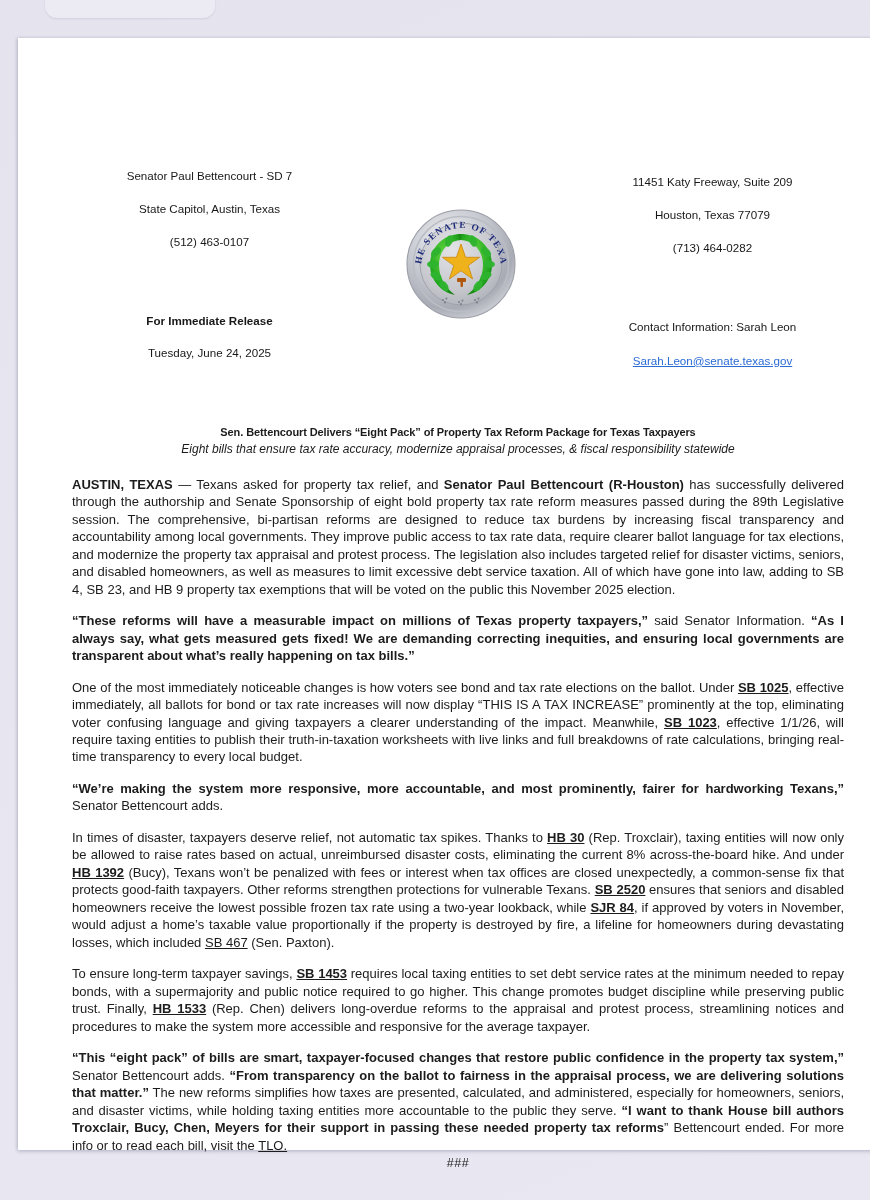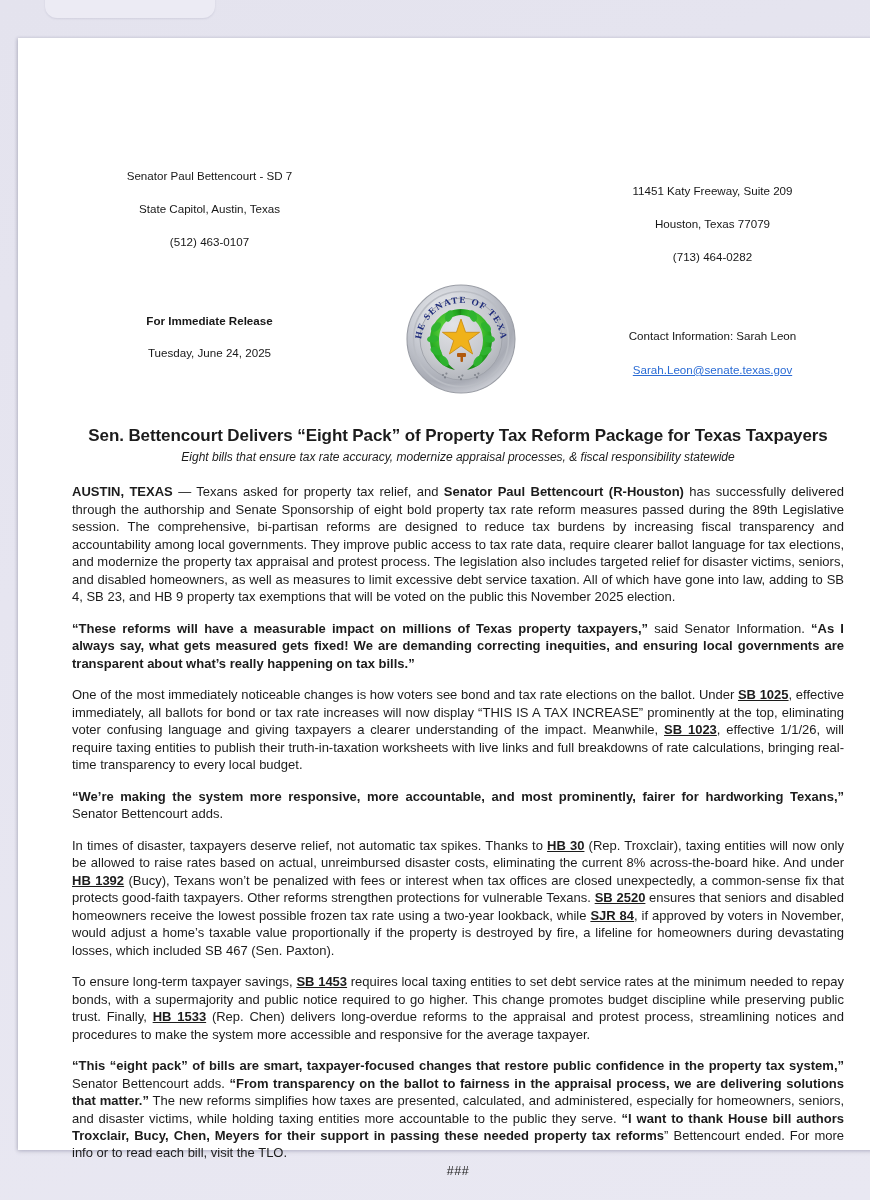--- a/index.html
+++ b/index.html
@@ -43,21 +43,21 @@
     position: relative;
     width: 772px;
     margin: 0 auto;
     padding-top: 92px;
     color: #1c1c1c;
   }
 
   
   .letterhead {
     display: flex;
-    align-items: flex-end;
+    align-items: center;
     justify-content: space-between;
     padding: 0 4px 0 10px;
     gap: 8px;
   }
   .lh-col {
     font-size: 11.6px;
     line-height: 1.42;
     color: #171717;
     white-space: pre-line;
   }
@@ -78,21 +78,21 @@
     position: relative;
     flex: 0 0 auto;
     margin-top: 4px;
   }
   .seal-wrap svg { display: block; }
 
   
   .headline {
     margin-top: 30px;
     text-align: center;
-    font-size: 17px;
+    font-size: 11px;
     font-weight: bold;
     line-height: 1.3;
     letter-spacing: -0.1px;
   }
   .subhead {
     text-align: center;
     font-size: 12px;
     font-style: italic;
     margin-top: 3px;
     line-height: 1.3;
@@ -102,21 +102,21 @@
   .body-copy { margin-top: 18px; }
   .para {
     font-size: 13px;
     line-height: 1.345;
     text-align: justify;
     margin: 0 0 14px 0;
     hyphens: none;
   }
   .para:last-child { margin-bottom: 0; }
   .b { font-weight: bold; }
-  .u { }
+  .u { text-decoration: underline; }
   .bu { font-weight: bold; text-decoration: underline; }
   .endmark {
     text-align: center;
     font-size: 12.55px;
     margin-top: 2px;
     letter-spacing: 0.5px;
   }
 </style>
 </head>
 <body>

